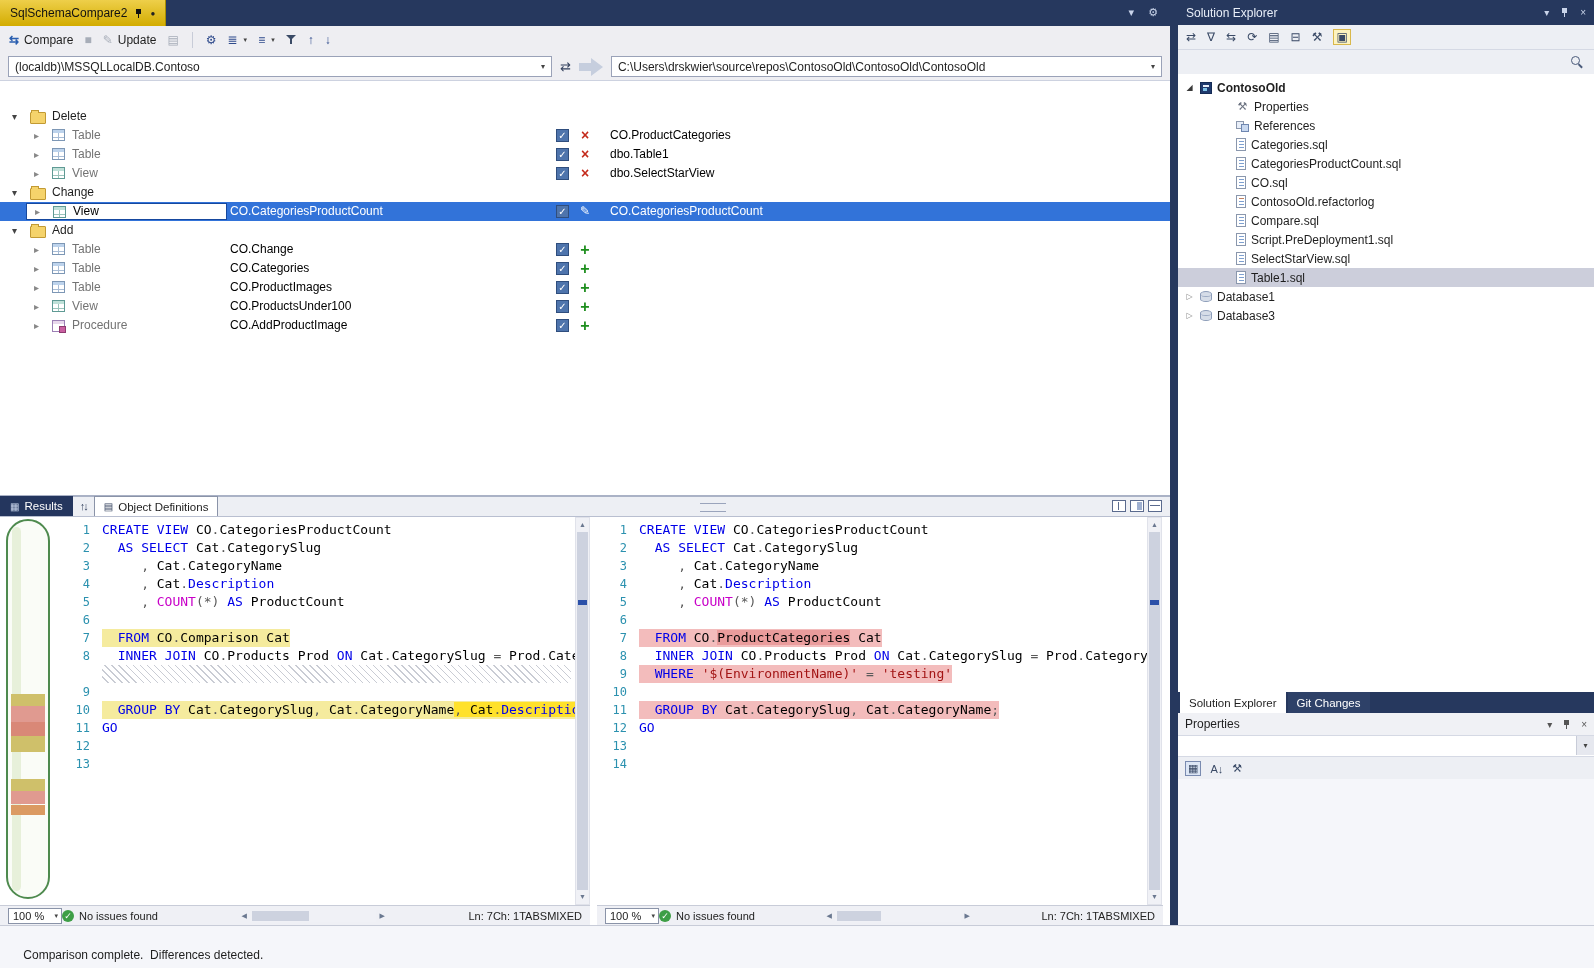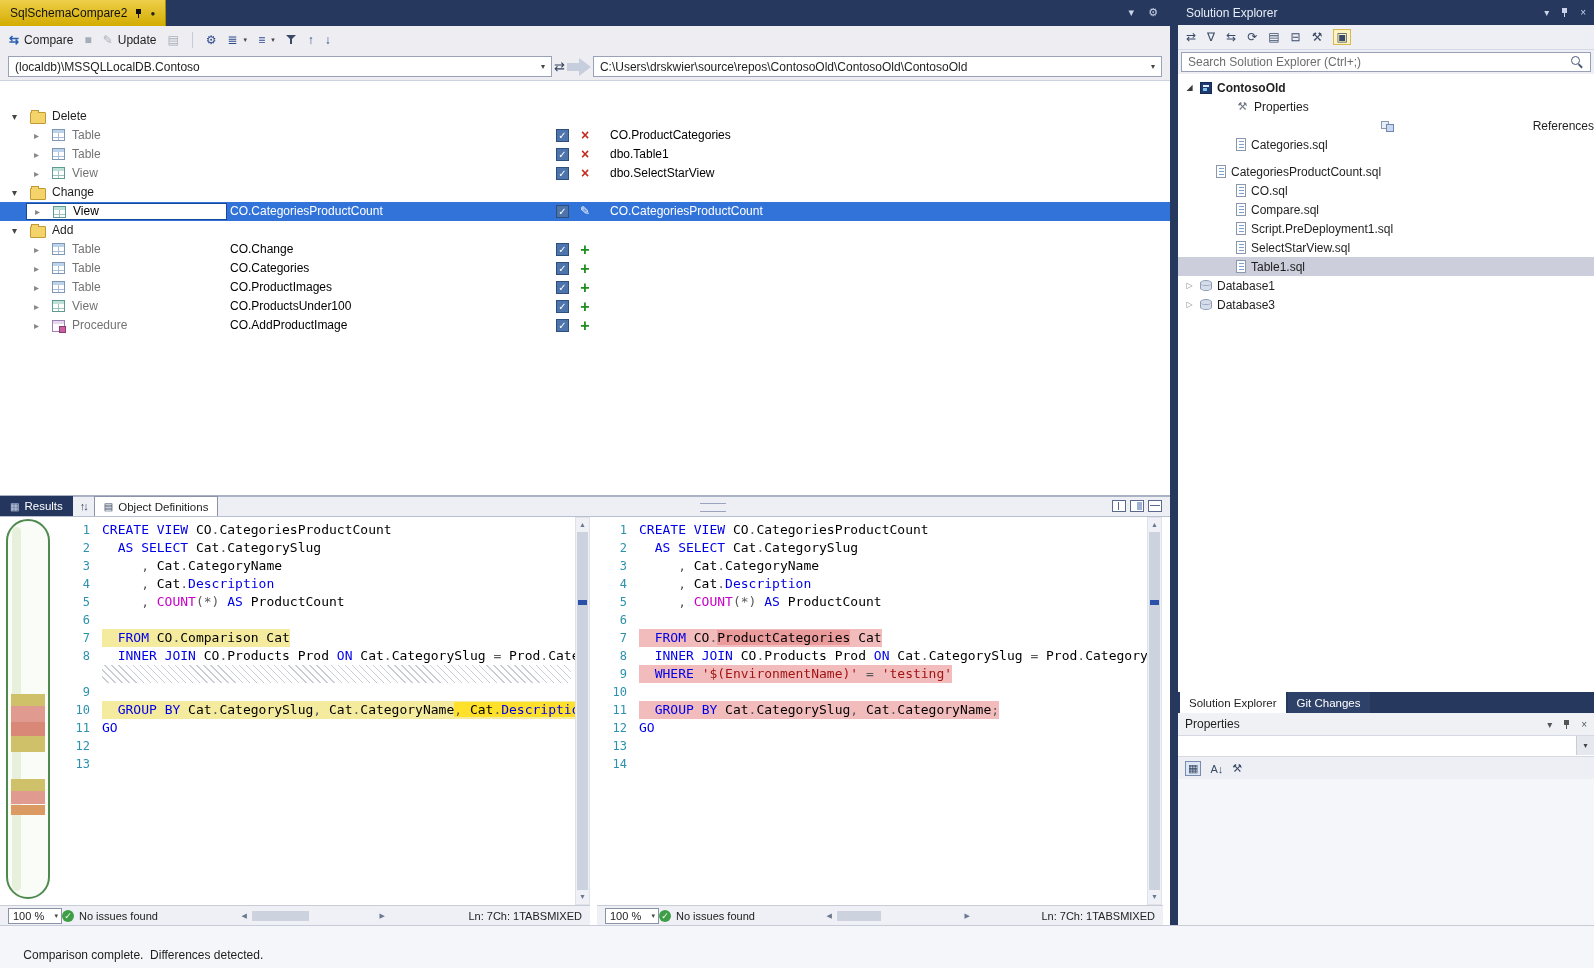--- a/index.html
+++ b/index.html
@@ -21,21 +21,21 @@
   .tbtn{display:inline-flex;align-items:center;gap:5px}
   .t-ico{font-size:12px;color:#2E4A8C}
   .t-ico.blue{color:#2B5FB0;font-weight:bold}
   .t-ico.gray{color:#A7ADB8}
   .tsep{width:1px;height:16px;background:#C8CCD8;margin:0 2px}
   .dd{font-size:7px;color:#444;margin-left:1px}
   .funnel{display:inline-block;width:11px;height:11px;position:relative}
   .funnel::before{content:"";position:absolute;left:0;top:1px;border-left:5px solid transparent;border-right:5px solid transparent;border-top:5px solid #3A4A66}
   .funnel::after{content:"";position:absolute;left:4px;top:5px;width:2px;height:5px;background:#3A4A66}
 
-  .conn-bar{position:absolute;left:0;top:53px;width:100%;height:28px;background:var(--toolbar-bg,#EEEEF2);border-bottom:1px solid #CDD2E0;display:flex;align-items:center;padding:0 8px;box-sizing:border-box;gap:0}
+  .conn-bar{position:absolute;left:0;top:53px;width:100%;height:28px;background:var(--toolbar-bg,#EEEEF2);border-bottom:1px solid #CDD2E0;display:flex;align-items:center;padding:0 8px;box-sizing:border-box;gap:6px}
   .combo{height:21px;background:#fff;border:1px solid #9AA2B8;display:flex;align-items:center;box-sizing:border-box;font-size:12px;color:#1E1E1E}
   .combo-text{flex:1;padding:0 6px;white-space:nowrap;overflow:hidden}
   .combo-dd{width:16px;text-align:center;font-size:8px;color:#444}
   .src-combo{width:544px}
   .tgt-combo{flex:1}
   .swap-ico{font-size:13px;color:#33415E;margin:0 2px}
   .dir-arrow{position:relative;width:26px;height:18px;flex:none}
   .dir-arrow::before{content:"";position:absolute;left:0;top:5px;width:12px;height:8px;background:#C6CEDE}
   .dir-arrow::after{content:"";position:absolute;left:12px;top:0;border-top:9px solid transparent;border-bottom:9px solid transparent;border-left:12px solid #C6CEDE}
 
@@ -506,53 +506,57 @@
       <span class="rpt-ico">⇄</span>
       <span class="rpt-ico">∇</span>
       <span class="rpt-ico">⇆</span>
       <span class="rpt-ico">⟳</span>
       <span class="rpt-ico">▤</span>
       <span class="rpt-ico">⊟</span>
       <span class="rpt-ico">⚒</span>
       <span class="rpt-ico hl">▣</span>
     </div>
     <div class="rp-search">
-      <input placeholder="Search Solution Explorer (Ctrl+;)" style="">
       <span class="mag"></span>
     </div>
     <div class="tree" id="tree-body">
         <div class="trow" style="padding-left: 6px;">
           <span class="texp open">◢</span>
           <span class="nico ico-project"></span>
           <span class="tlabel b">ContosoOld</span>
         </div>
         <div class="trow" style="padding-left: 42px;">
           <span class="texp"></span>
           <span class="tico-g">⚒</span>
           <span class="tlabel">Properties</span>
         </div>
-        <div class="trow" style="padding-left: 54px; justify-content: space-between;">
+        <div class="trow" style="padding-left: 42px;">
           <span class="texp"></span>
           <span class="nico ico-references"></span>
           <span class="tlabel">References</span>
         </div>
         <div class="trow" style="padding-left: 42px;">
           <span class="texp"></span>
           <span class="nico ico-file"></span>
           <span class="tlabel">Categories.sql</span>
         </div>
-        <div class="trow" style="padding-left: 22px; margin-top: 8px;">
+        <div class="trow" style="padding-left: 42px;">
           <span class="texp"></span>
           <span class="nico ico-file"></span>
           <span class="tlabel">CategoriesProductCount.sql</span>
         </div>
         <div class="trow" style="padding-left: 42px;">
           <span class="texp"></span>
           <span class="nico ico-file"></span>
           <span class="tlabel">CO.sql</span>
+        </div>
+        <div class="trow" style="padding-left: 42px;">
+          <span class="texp"></span>
+          <span class="nico ico-refactorlog"></span>
+          <span class="tlabel">ContosoOld.refactorlog</span>
         </div>
         <div class="trow" style="padding-left: 42px;">
           <span class="texp"></span>
           <span class="nico ico-file"></span>
           <span class="tlabel">Compare.sql</span>
         </div>
         <div class="trow" style="padding-left: 42px;">
           <span class="texp"></span>
           <span class="nico ico-file"></span>
           <span class="tlabel">Script.PreDeployment1.sql</span>

